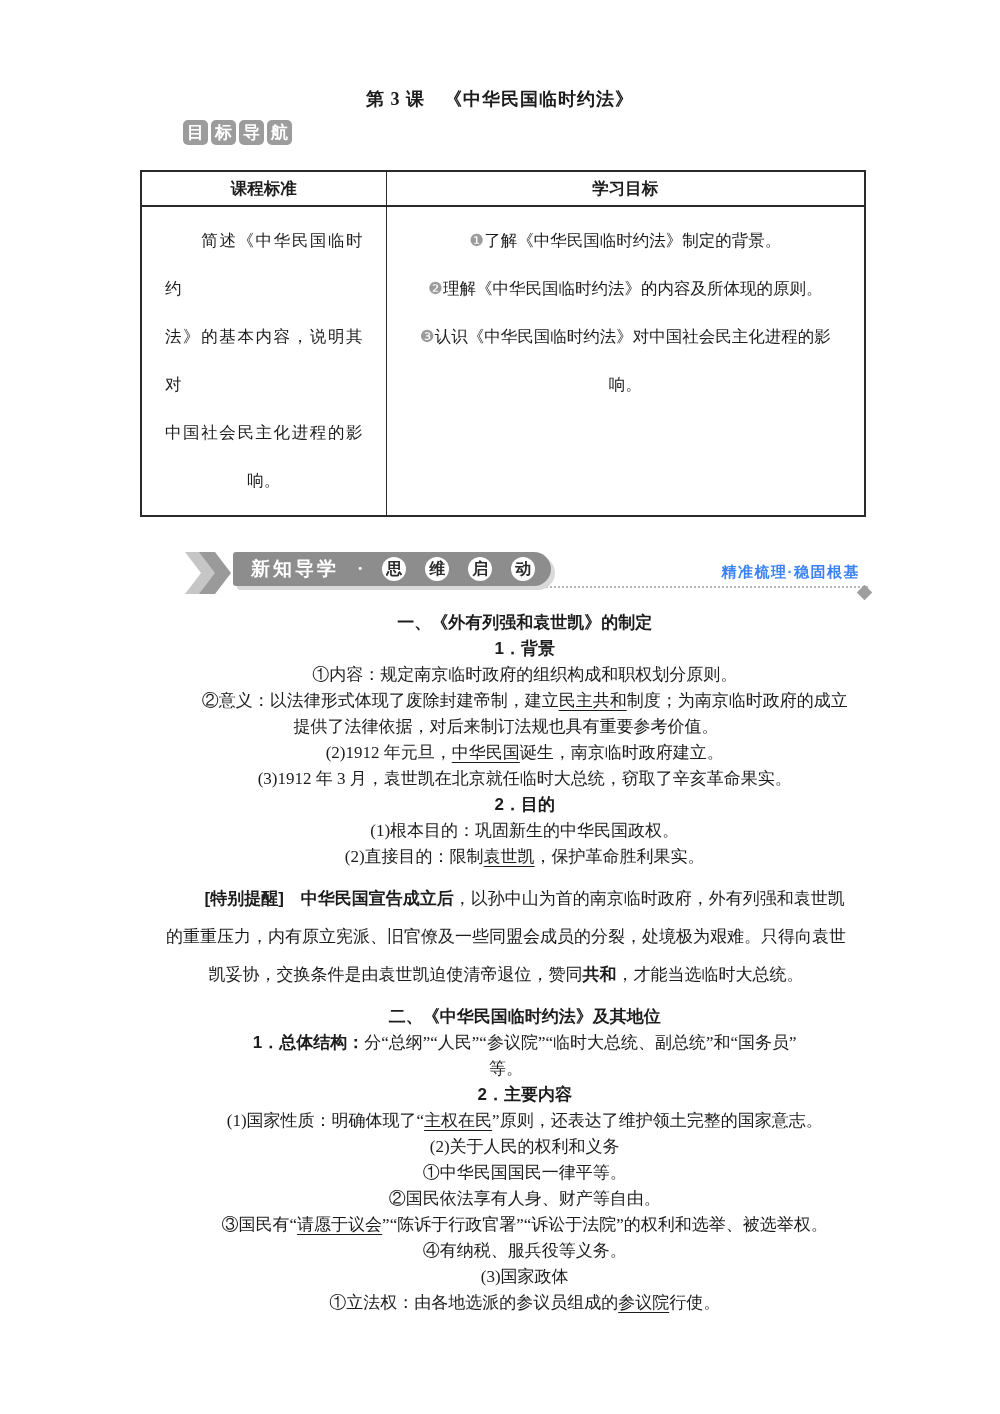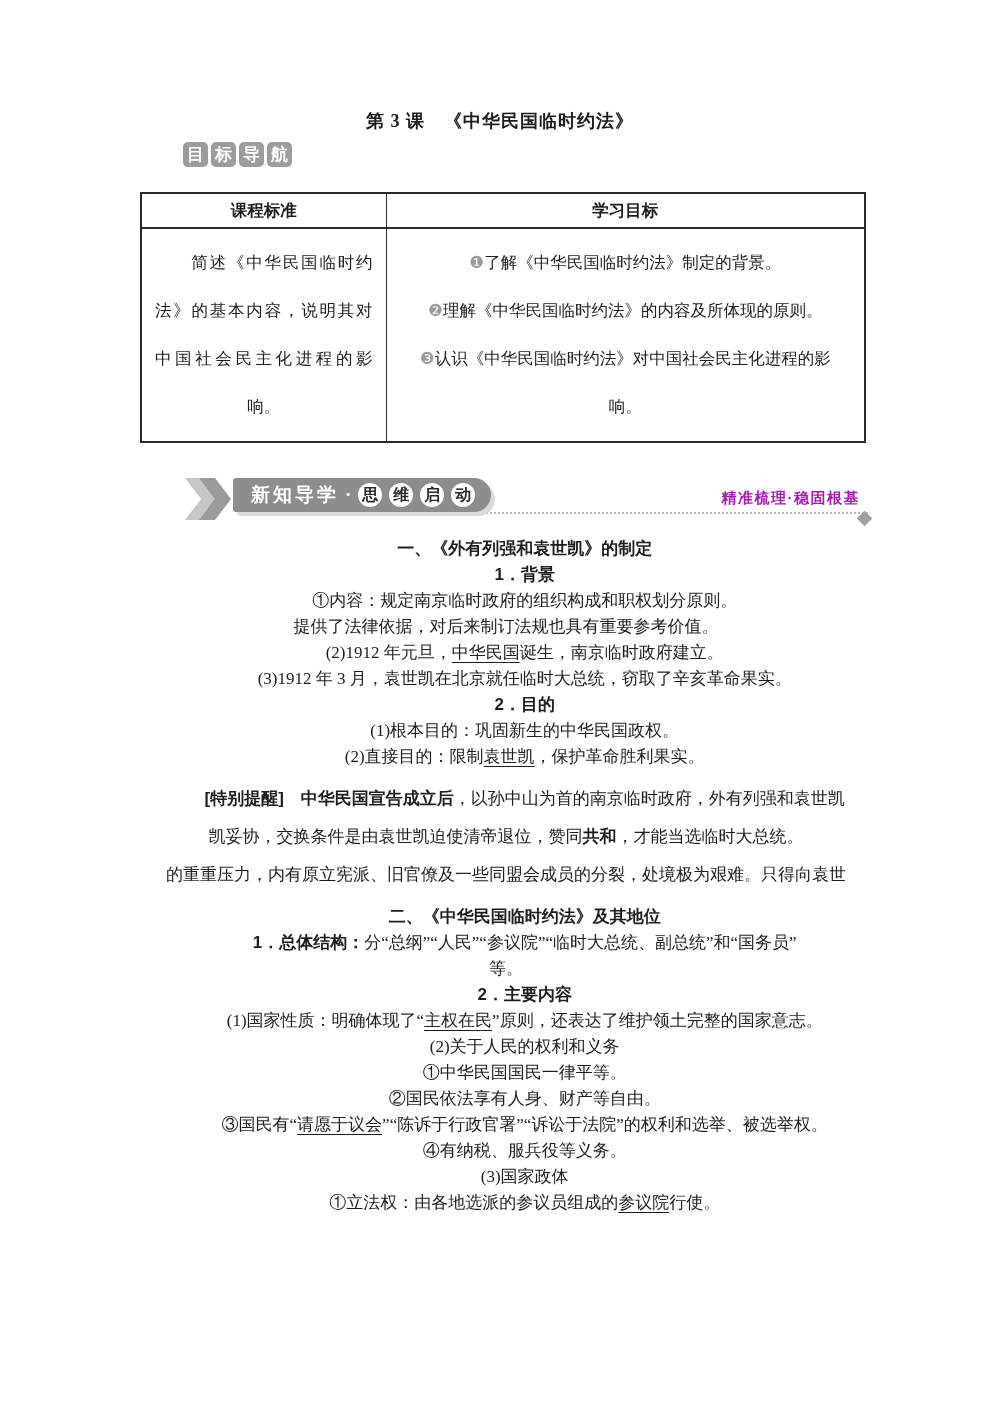--- a/index.html
+++ b/index.html
@@ -5,71 +5,71 @@
   * { margin:0; padding:0; box-sizing:border-box; }
   html,body { background:#ffffff; }
   .doc {
     position:relative; width:1000px; height:1414px; margin:0 auto;
     background:#ffffff; color:#1c1c1c; overflow:hidden;
     font-family:"Liberation Serif","DejaVu Serif",serif;
     font-size:17px;
   }
   
   .title {
-    padding-top:109px; text-align:center;
+    padding-top:87px; text-align:center;
     font-weight:700; font-size:18px; letter-spacing:1px;
   }
   
   .badge { display:flex; gap:3px; margin:9px 0 0 183px; }
   .badge span {
     width:25px; height:25px; background:#9c9c9c; color:#ffffff;
     border-radius:5px; display:flex; align-items:center; justify-content:center;
     font-family:"Liberation Sans","DejaVu Sans",sans-serif; font-weight:700; font-size:17px;
   }
   
   table.obj {
     width:726px; margin:25px 0 0 140px; border-collapse:collapse;
     border:2px solid #2a2a2a;
   }
   table.obj th {
     border:1px solid #2a2a2a; border-bottom:2px solid #2a2a2a;
     height:35px; font-family:"Liberation Sans","DejaVu Sans",sans-serif;
     font-size:16.5px; font-weight:700; text-align:center;
   }
-  table.obj td { border:1px solid #2a2a2a; vertical-align:top; padding:10px 13px; }
+  table.obj td { border:1px solid #2a2a2a; vertical-align:top; padding:10px 23px; }
   td.c1 { width:245px; }
   td.c1 .bl, td.c2 .bl { line-height:48px; font-size:16.5px; }
   
   .banner { position:relative; height:52px; margin:30px 132px 0 145px; }
   .banner .chev { position:absolute; left:38px; top:3px; }
   .banner .dotline {
     position:absolute; left:300px; right:0; bottom:11px;
     border-bottom:2px dotted #b5b5b5;
   }
   .banner .bar {
     position:absolute; left:88px; top:5px; height:34px; z-index:2;
     background:#8d8d8d; border-radius:3px 17px 17px 3px;
     box-shadow:4px 4px 0 #dadada;
-    display:flex; align-items:center; gap:6px; padding:0 16px 0 18px;
+    display:flex; align-items:center; gap:18px; padding:0 16px 0 18px;
   }
   .banner .bar .main {
     color:#ffffff; font-family:"Liberation Sans","DejaVu Sans",sans-serif;
     font-weight:700; font-size:19px; letter-spacing:3px;
   }
   .banner .bar .dot { color:#ffffff; font-weight:700; font-size:19px; }
   .banner .bar .circ {
     width:24px; height:24px; border-radius:50%; background:#ffffff; color:#2a2a2a;
     display:flex; align-items:center; justify-content:center;
     font-family:"Liberation Sans","DejaVu Sans",sans-serif; font-weight:700; font-size:16px;
     margin-left:1px;
   }
   .banner .subtitle {
     position:absolute; right:8px; bottom:17px; z-index:1;
     font-family:"Liberation Sans","DejaVu Sans",sans-serif;
-    font-weight:700; font-size:15px; letter-spacing:1.5px; color:#a21caf;
+    font-weight:700; font-size:15px; letter-spacing:1.5px; color:#3b82f6;
   }
   .banner .diamond {
     position:absolute; right:-2px; bottom:1px; width:11px; height:11px;
     background:#9f9f9f; transform:rotate(45deg); z-index:1;
   }
   
   .bodytxt { margin:11px 0 0 145px; width:722px; }
   .bl { line-height:26px; white-space:nowrap;text-align:center; }
   .bl.w { line-height:38px; }
   .bl:not(.w) + .bl.w, .bl.w + .bl:not(.w) { margin-top:10px; }
@@ -131,29 +131,30 @@
       <span class="circ">动</span>
     </div>
     <div class="subtitle">精准梳理·稳固根基</div>
     <div class="diamond"></div>
   </div>
 
   <div class="bodytxt">
       <div class="bl ind"><span class="b">一、《外有列强和袁世凯》的制定</span></div>
       <div class="bl ind"><span class="b">1．背景</span></div>
       <div class="bl ind"><span>①内容：规定南京临时政府的组织构成和职权划分原则。</span></div>
+      <div class="bl ind"><span>②意义：以法律形式体现了废除封建帝制，建立</span><span class="u">民主共和</span><span>制度；为南京临时政府的成立</span></div>
       <div class="bl"><span>提供了法律依据，对后来制订法规也具有重要参考价值。</span></div>
       <div class="bl ind"><span>(2)1912 年元旦，</span><span class="u">中华民国</span><span>诞生，南京临时政府建立。</span></div>
       <div class="bl ind"><span>(3)1912 年 3 月，袁世凯在北京就任临时大总统，窃取了辛亥革命果实。</span></div>
       <div class="bl ind"><span class="b">2．目的</span></div>
       <div class="bl ind"><span>(1)根本目的：巩固新生的中华民国政权。</span></div>
       <div class="bl ind"><span>(2)直接目的：限制</span><span class="u">袁世凯</span><span>，保护革命胜利果实。</span></div>
       <div class="bl ind w"><span class="b">[特别提醒]</span><span>　</span><span class="b">中华民国宣告成立后</span><span>，以孙中山为首的南京临时政府，外有列强和袁世凯</span></div>
+      <div class="bl w"><span>的重重压力，内有原立宪派、旧官僚及一些同盟会成员的分裂，处境极为艰难。只得向袁世</span></div>
       <div class="bl w"><span>凯妥协，交换条件是由袁世凯迫使清帝退位，赞同</span><span class="b">共和</span><span>，才能当选临时大总统。</span></div>
-      <div class="bl w"><span>的重重压力，内有原立宪派、旧官僚及一些同盟会成员的分裂，处境极为艰难。只得向袁世</span></div>
       <div class="bl ind"><span class="b">二、《中华民国临时约法》及其地位</span></div>
       <div class="bl ind"><span class="b">1．总体结构：</span><span>分“总纲”“人民”“参议院”“临时大总统、副总统”和“国务员”</span></div>
       <div class="bl"><span>等。</span></div>
       <div class="bl ind"><span class="b">2．主要内容</span></div>
       <div class="bl ind"><span>(1)国家性质：明确体现了“</span><span class="u">主权在民</span><span>”原则，还表达了维护领土完整的国家意志。</span></div>
       <div class="bl ind"><span>(2)关于人民的权利和义务</span></div>
       <div class="bl ind"><span>①中华民国国民一律平等。</span></div>
       <div class="bl ind"><span>②国民依法享有人身、财产等自由。</span></div>
       <div class="bl ind"><span>③国民有“</span><span class="u">请愿于议会</span><span>”“陈诉于行政官署”“诉讼于法院”的权利和选举、被选举权。</span></div>
       <div class="bl ind"><span>④有纳税、服兵役等义务。</span></div>

